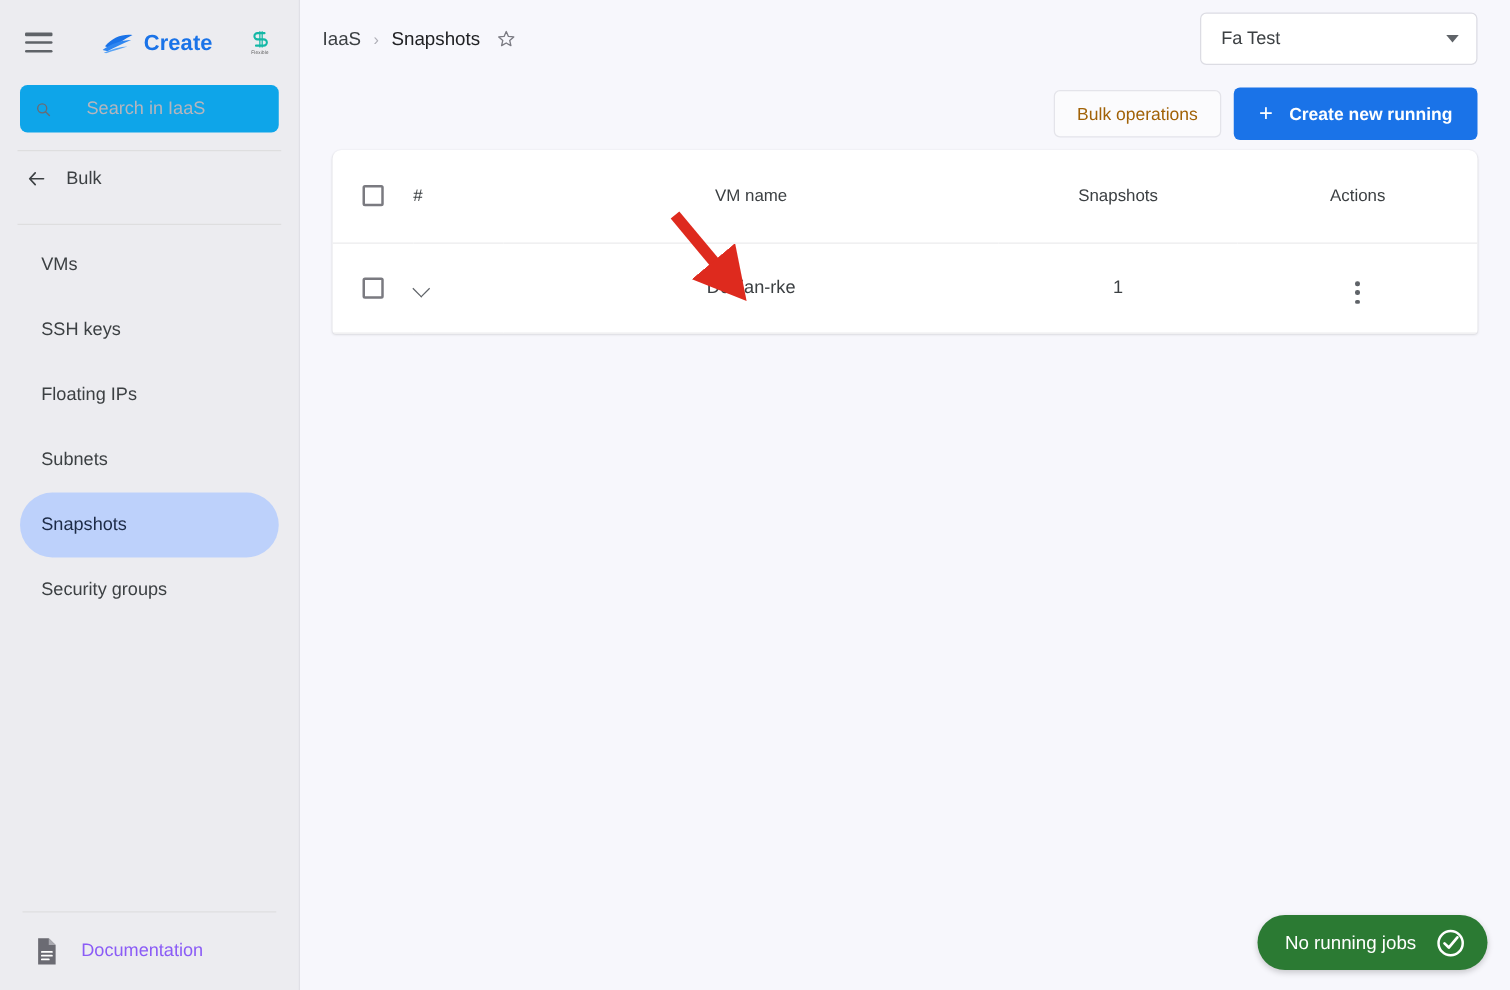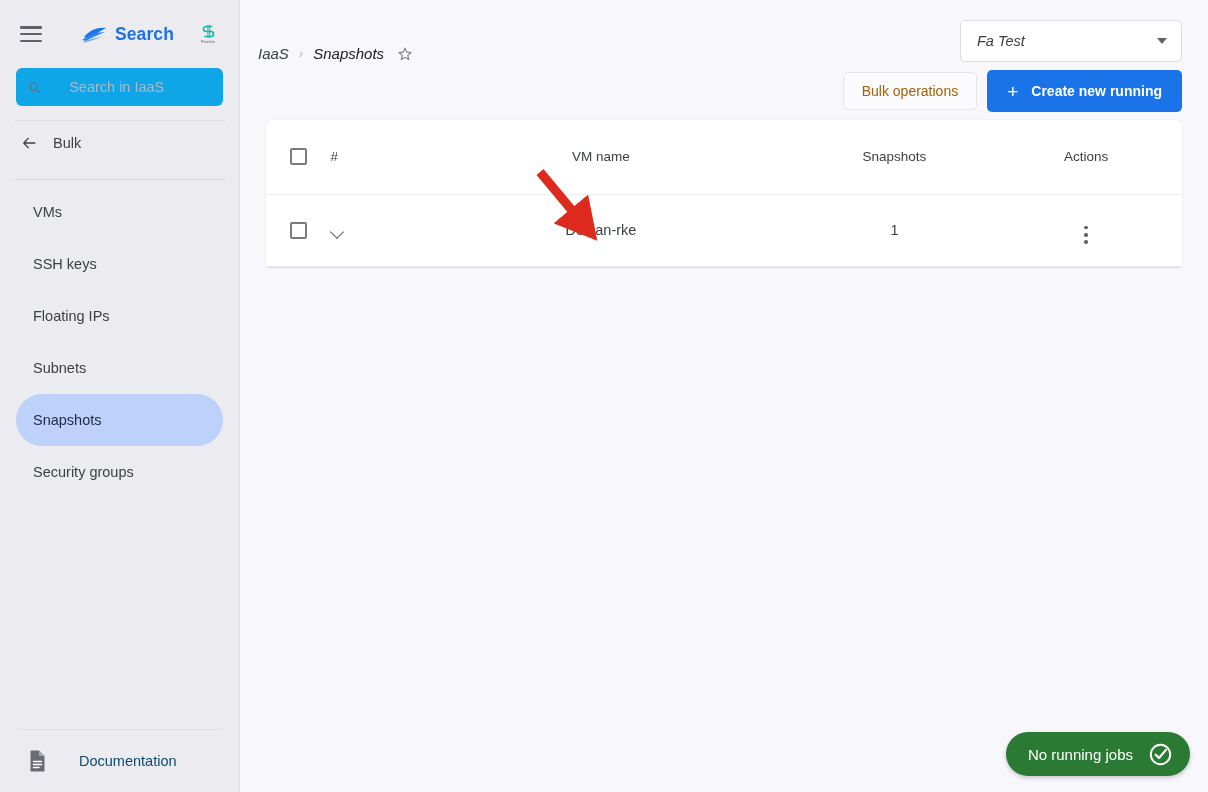--- a/index.html
+++ b/index.html
@@ -78,35 +78,34 @@
     padding: 0 17px;
     border-radius: 26px;
     font-size: 14.5px; color: #3c4043;
     cursor: pointer;
   }
   .sb-item.active { background: #bdd1fb; color: #1c2a45; }
 
   .sb-spacer { flex: 1 1 auto; }
   .sb-foot-divider { height: 1px; background: #dededf; margin: 0 18px; }
   .sb-doc {
-    height: 62px; display: flex; align-items: center; gap: 31px;
+    height: 62px; display: flex; align-items: center; gap: 17px;
     padding: 0 27px; cursor: pointer;
-    color: #0c4a6e; font-size: 14.5px;
+    color: #8b5cf6; font-size: 14.5px;
   }
 
   
   .main {
     flex: 1 1 auto; height: 792px; position: relative;
     background: #f7f7fc;
     display: flex; flex-direction: column;
   }
   .topbar {
-    height: 62px; display: flex; align-items: flex-end;
+    height: 62px; display: flex; align-items: center;
     padding: 0 26px 0 18px;
-    font-style: italic;
   }
   .crumbs { display: flex; align-items: center; gap: 10px; }
   .crumb { font-size: 15px; color: #3c4043; cursor: pointer; }
   .crumb.current { color: #202124; }
   .crumb-sep { color: #b0b0b8; font-size: 13px; }
   .star-btn { margin-left: 3px; cursor: pointer; display: flex; }
 
   .proj-select {
     margin-left: auto;
     width: 222px; height: 42px;
@@ -217,21 +216,21 @@
           <span></span>
           <span></span>
       </div>
 
       <div class="brand">
         <svg class="brand-mark" viewBox="0 0 26 18">
           <path d="M2 12 C8 5, 16 2, 24 3 C18 6, 12 10, 7 14 Z" fill="#1a73e8"></path>
           <path d="M0 15 C7 10, 15 7, 23 7 C16 10, 9 13, 4 16 Z" fill="#2f86f0"></path>
           <path d="M1 17.2 C8 14, 14 12.5, 20 12.2 C14 14, 8 15.8, 3 17.6 Z" fill="#5ba4f5"></path>
         </svg>
-        <span class="brand-text">Search</span>
+        <span class="brand-text">Create</span>
       </div>
 
       <div class="partner-logo">
         <svg width="15" height="15" viewBox="0 0 24 24">
           <path d="M17 4 H8 a4 4 0 0 0 0 8 h8 a4 4 0 0 1 0 8 H6" fill="none" stroke="#14b8a6" stroke-width="2.6" stroke-linecap="round"></path>
           <path d="M11 1.5 v21" fill="none" stroke="#14b8a6" stroke-width="1.6"></path>
           <path d="M14 1.5 v21" fill="none" stroke="#14b8a6" stroke-width="1.6"></path>
         </svg>
         <span class="partner-sub">Flexible</span>
       </div>

